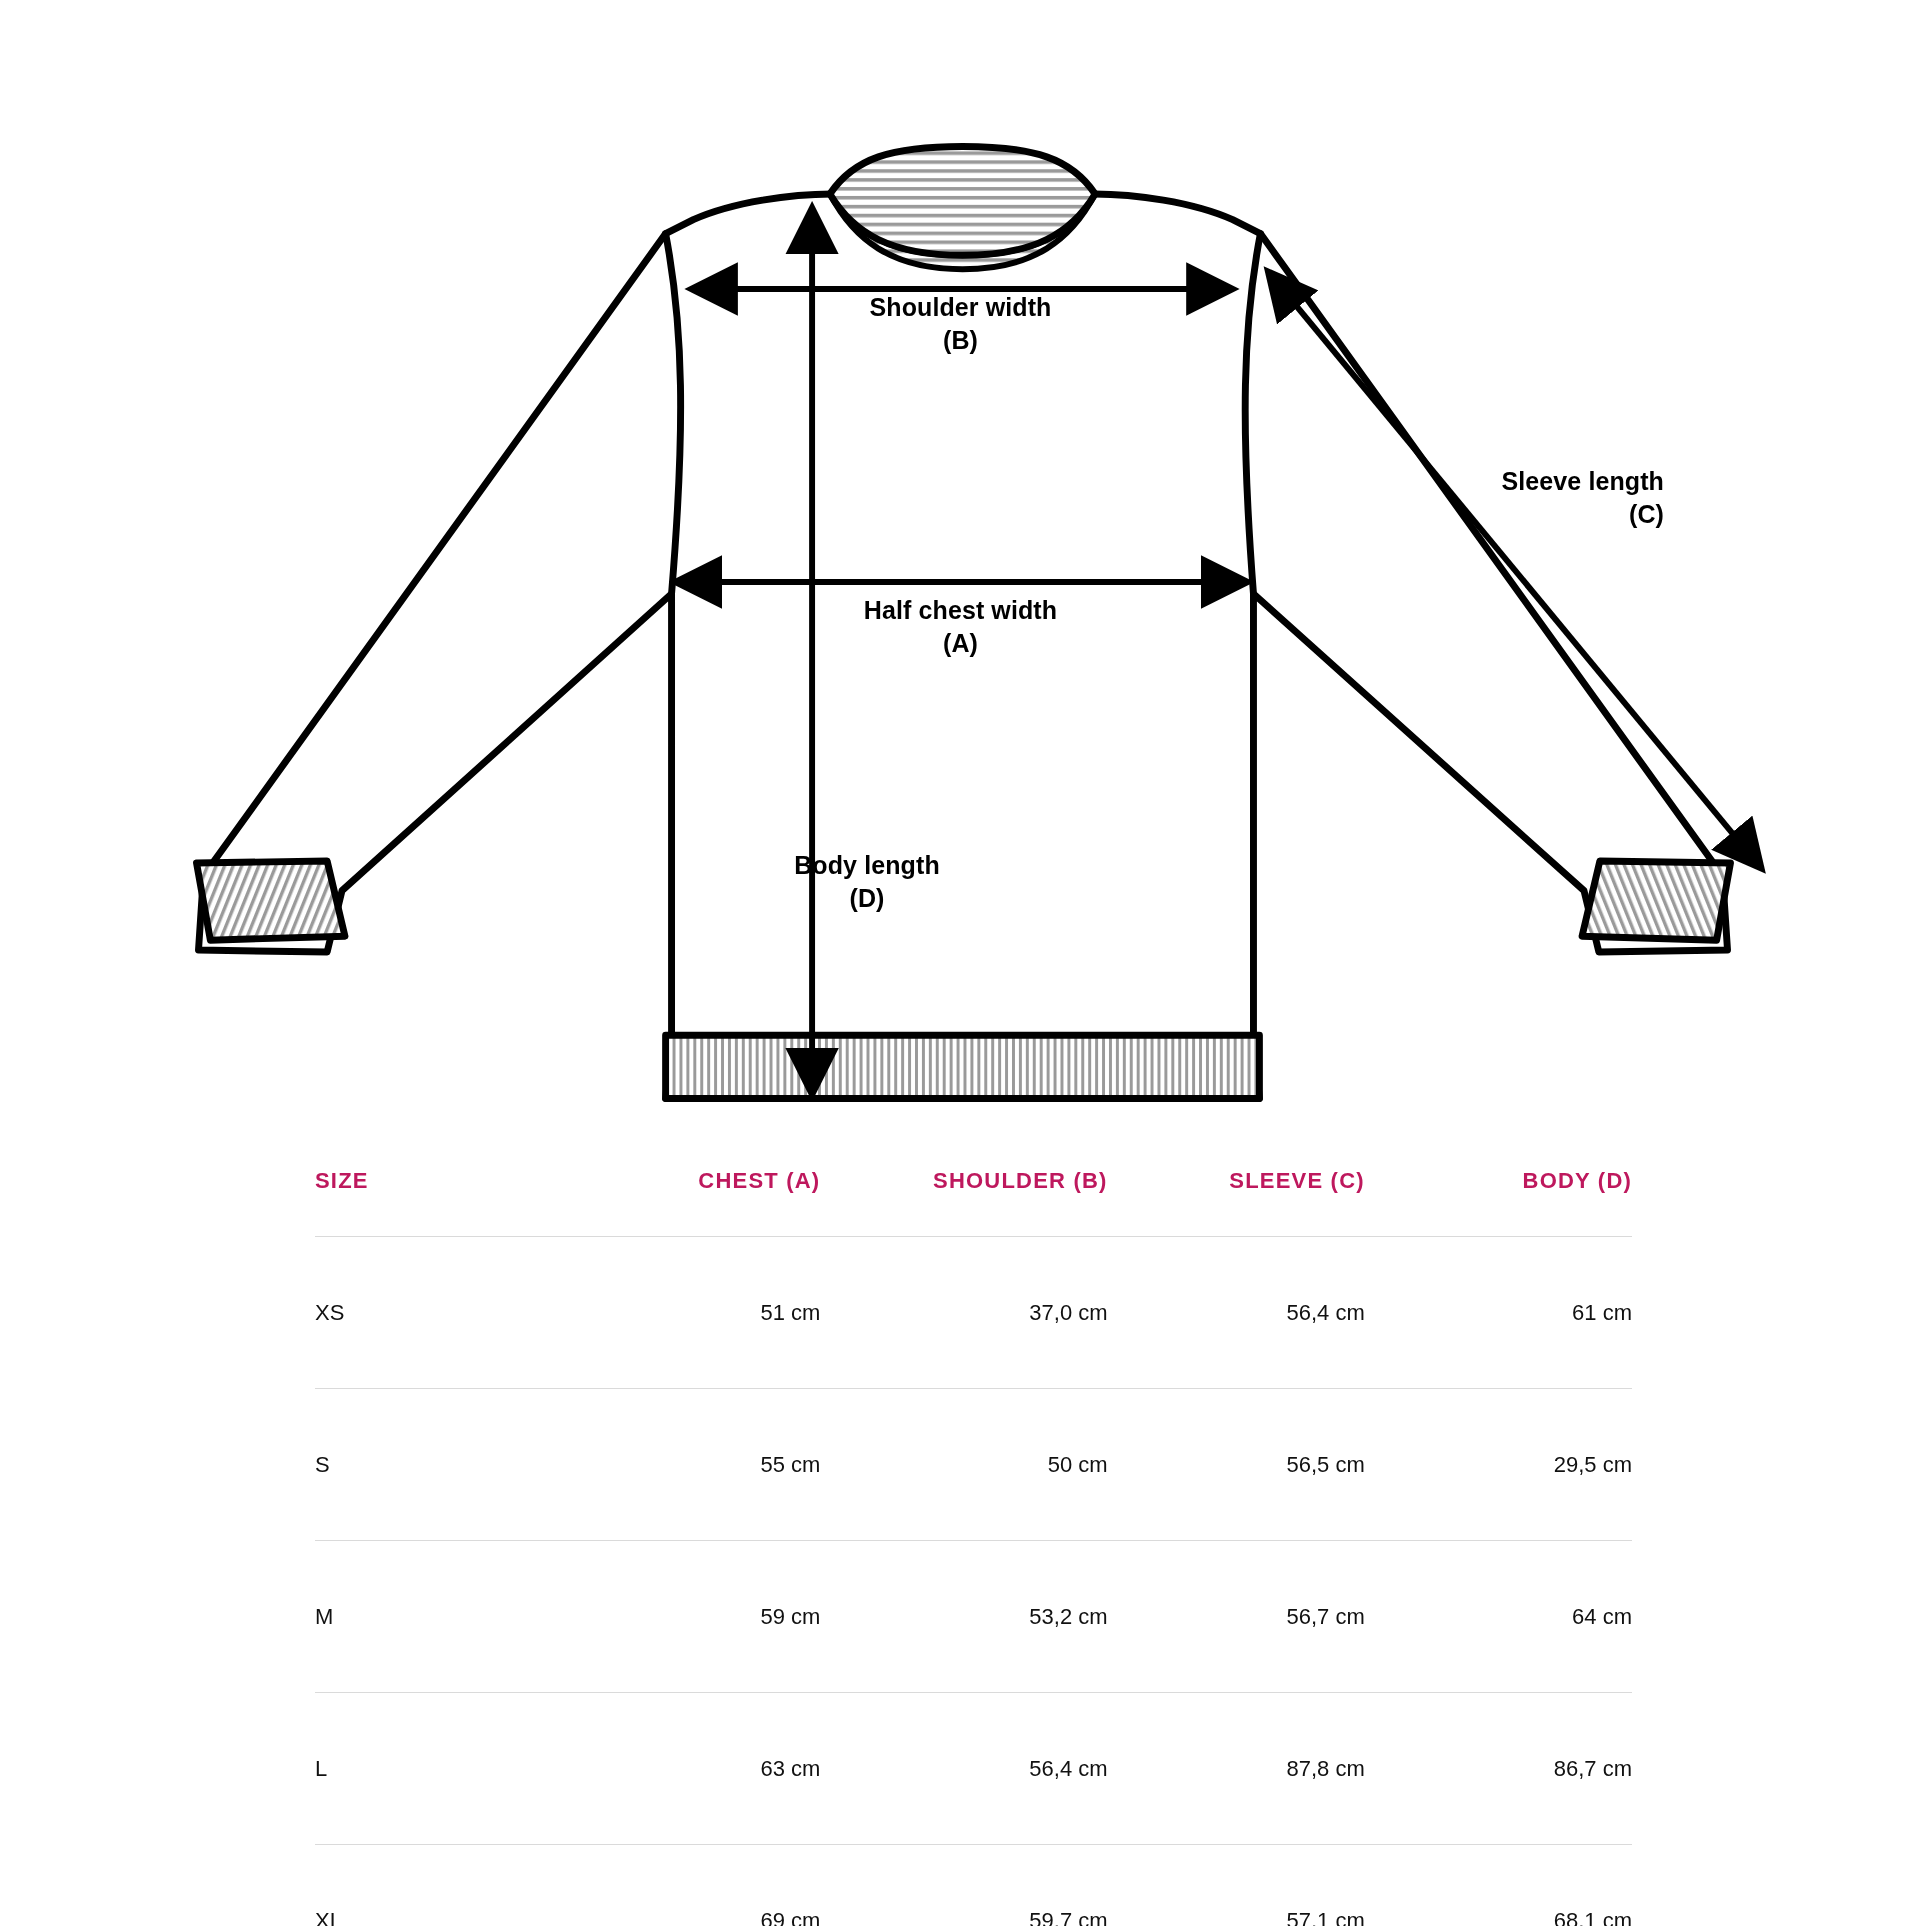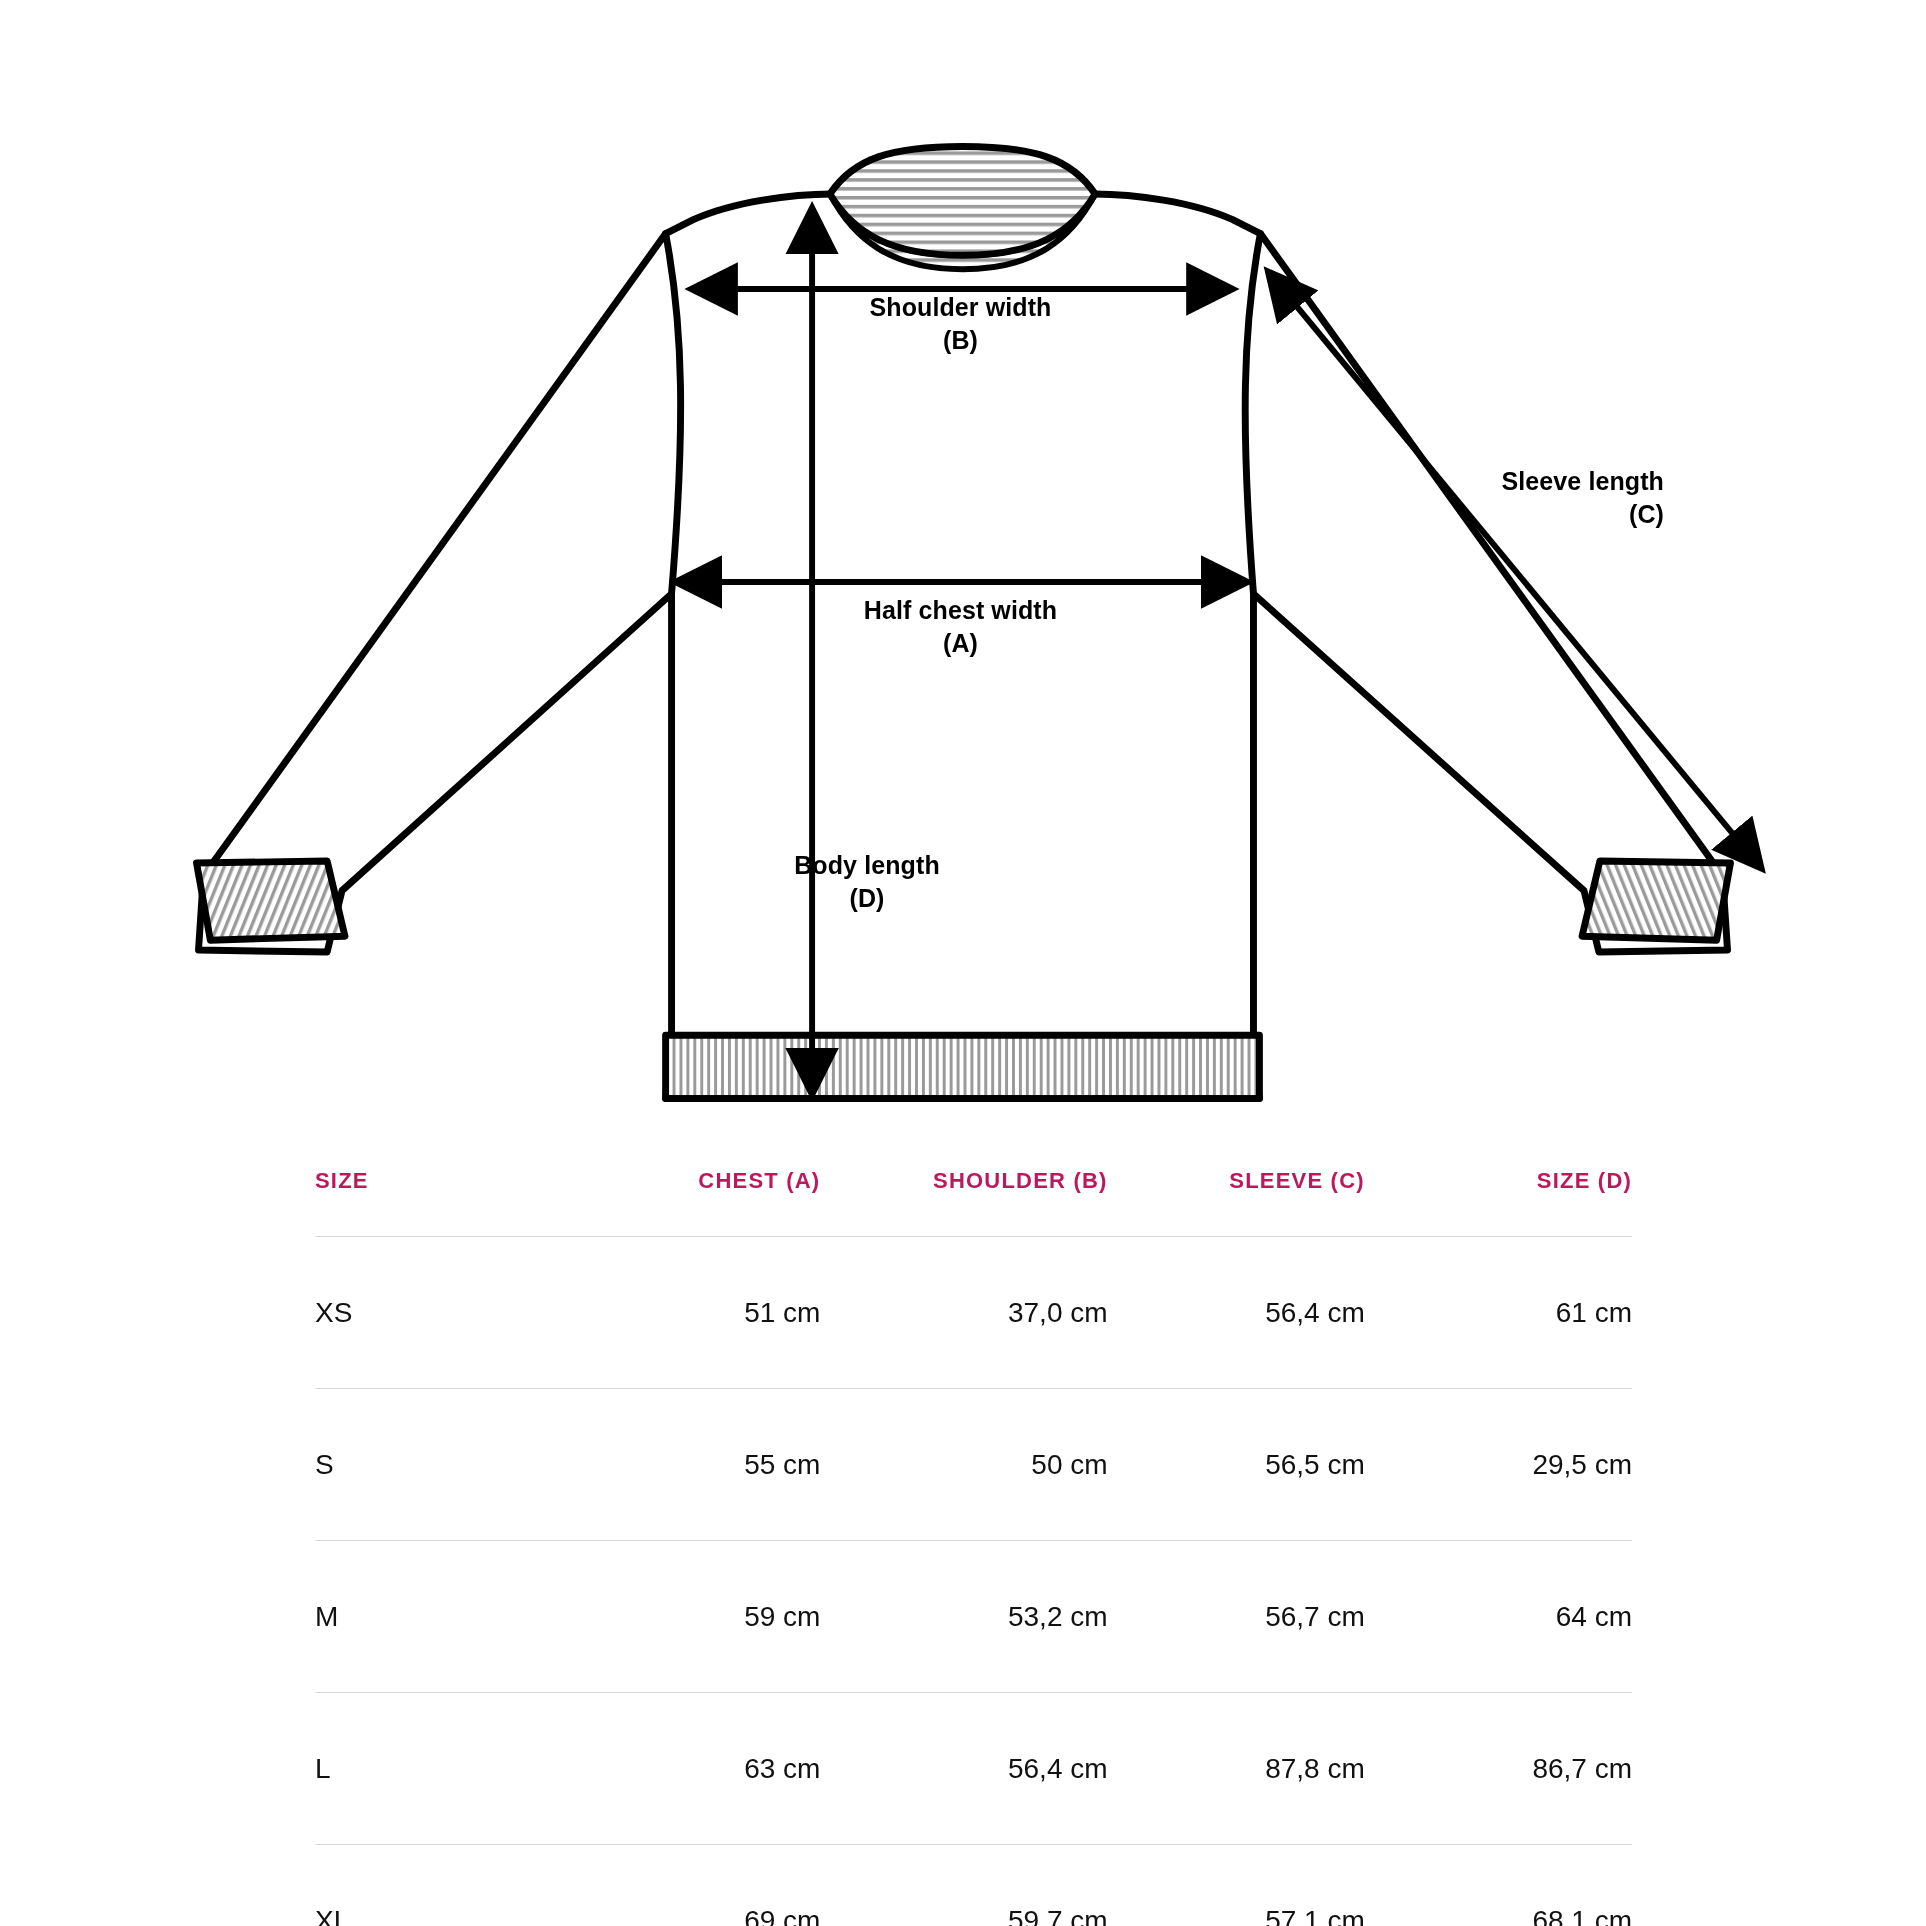--- a/index.html
+++ b/index.html
@@ -66,21 +66,21 @@
     color: #be185d;
     padding: 0 0 42px 0;
     text-align: right;
     vertical-align: bottom;
   }
   .size-table th.col-size,
   .size-table td.col-size {
     text-align: left;
   }
   .size-table td {
-    font-size: 28px;
+    font-size: 22px;
     font-weight: normal;
     color: #111111;
     padding: 34px 0 34px 0;
     text-align: right;
     border-top: 1px solid #dadada;
     height: 83px;
   }
   .size-table tbody tr:last-child td {
     border-bottom: 1px solid #dadada;
   }
@@ -191,21 +191,21 @@
         <col class="c2">
         <col class="c3">
         <col class="c4">
     </colgroup>
     <thead>
       <tr>
         <th class="col-size">SIZE</th>
         <th>CHEST (A)</th>
         <th>SHOULDER (B)</th>
         <th>SLEEVE (C)</th>
-        <th>SIZE (D)</th>
+        <th>BODY (D)</th>
       </tr>
     </thead>
     <tbody>
       <tr>
         <td class="col-size">XS</td>
         <td>51 cm</td>
         <td>37,0 cm</td>
         <td>56,4 cm</td>
         <td>61 cm</td>
       </tr>

